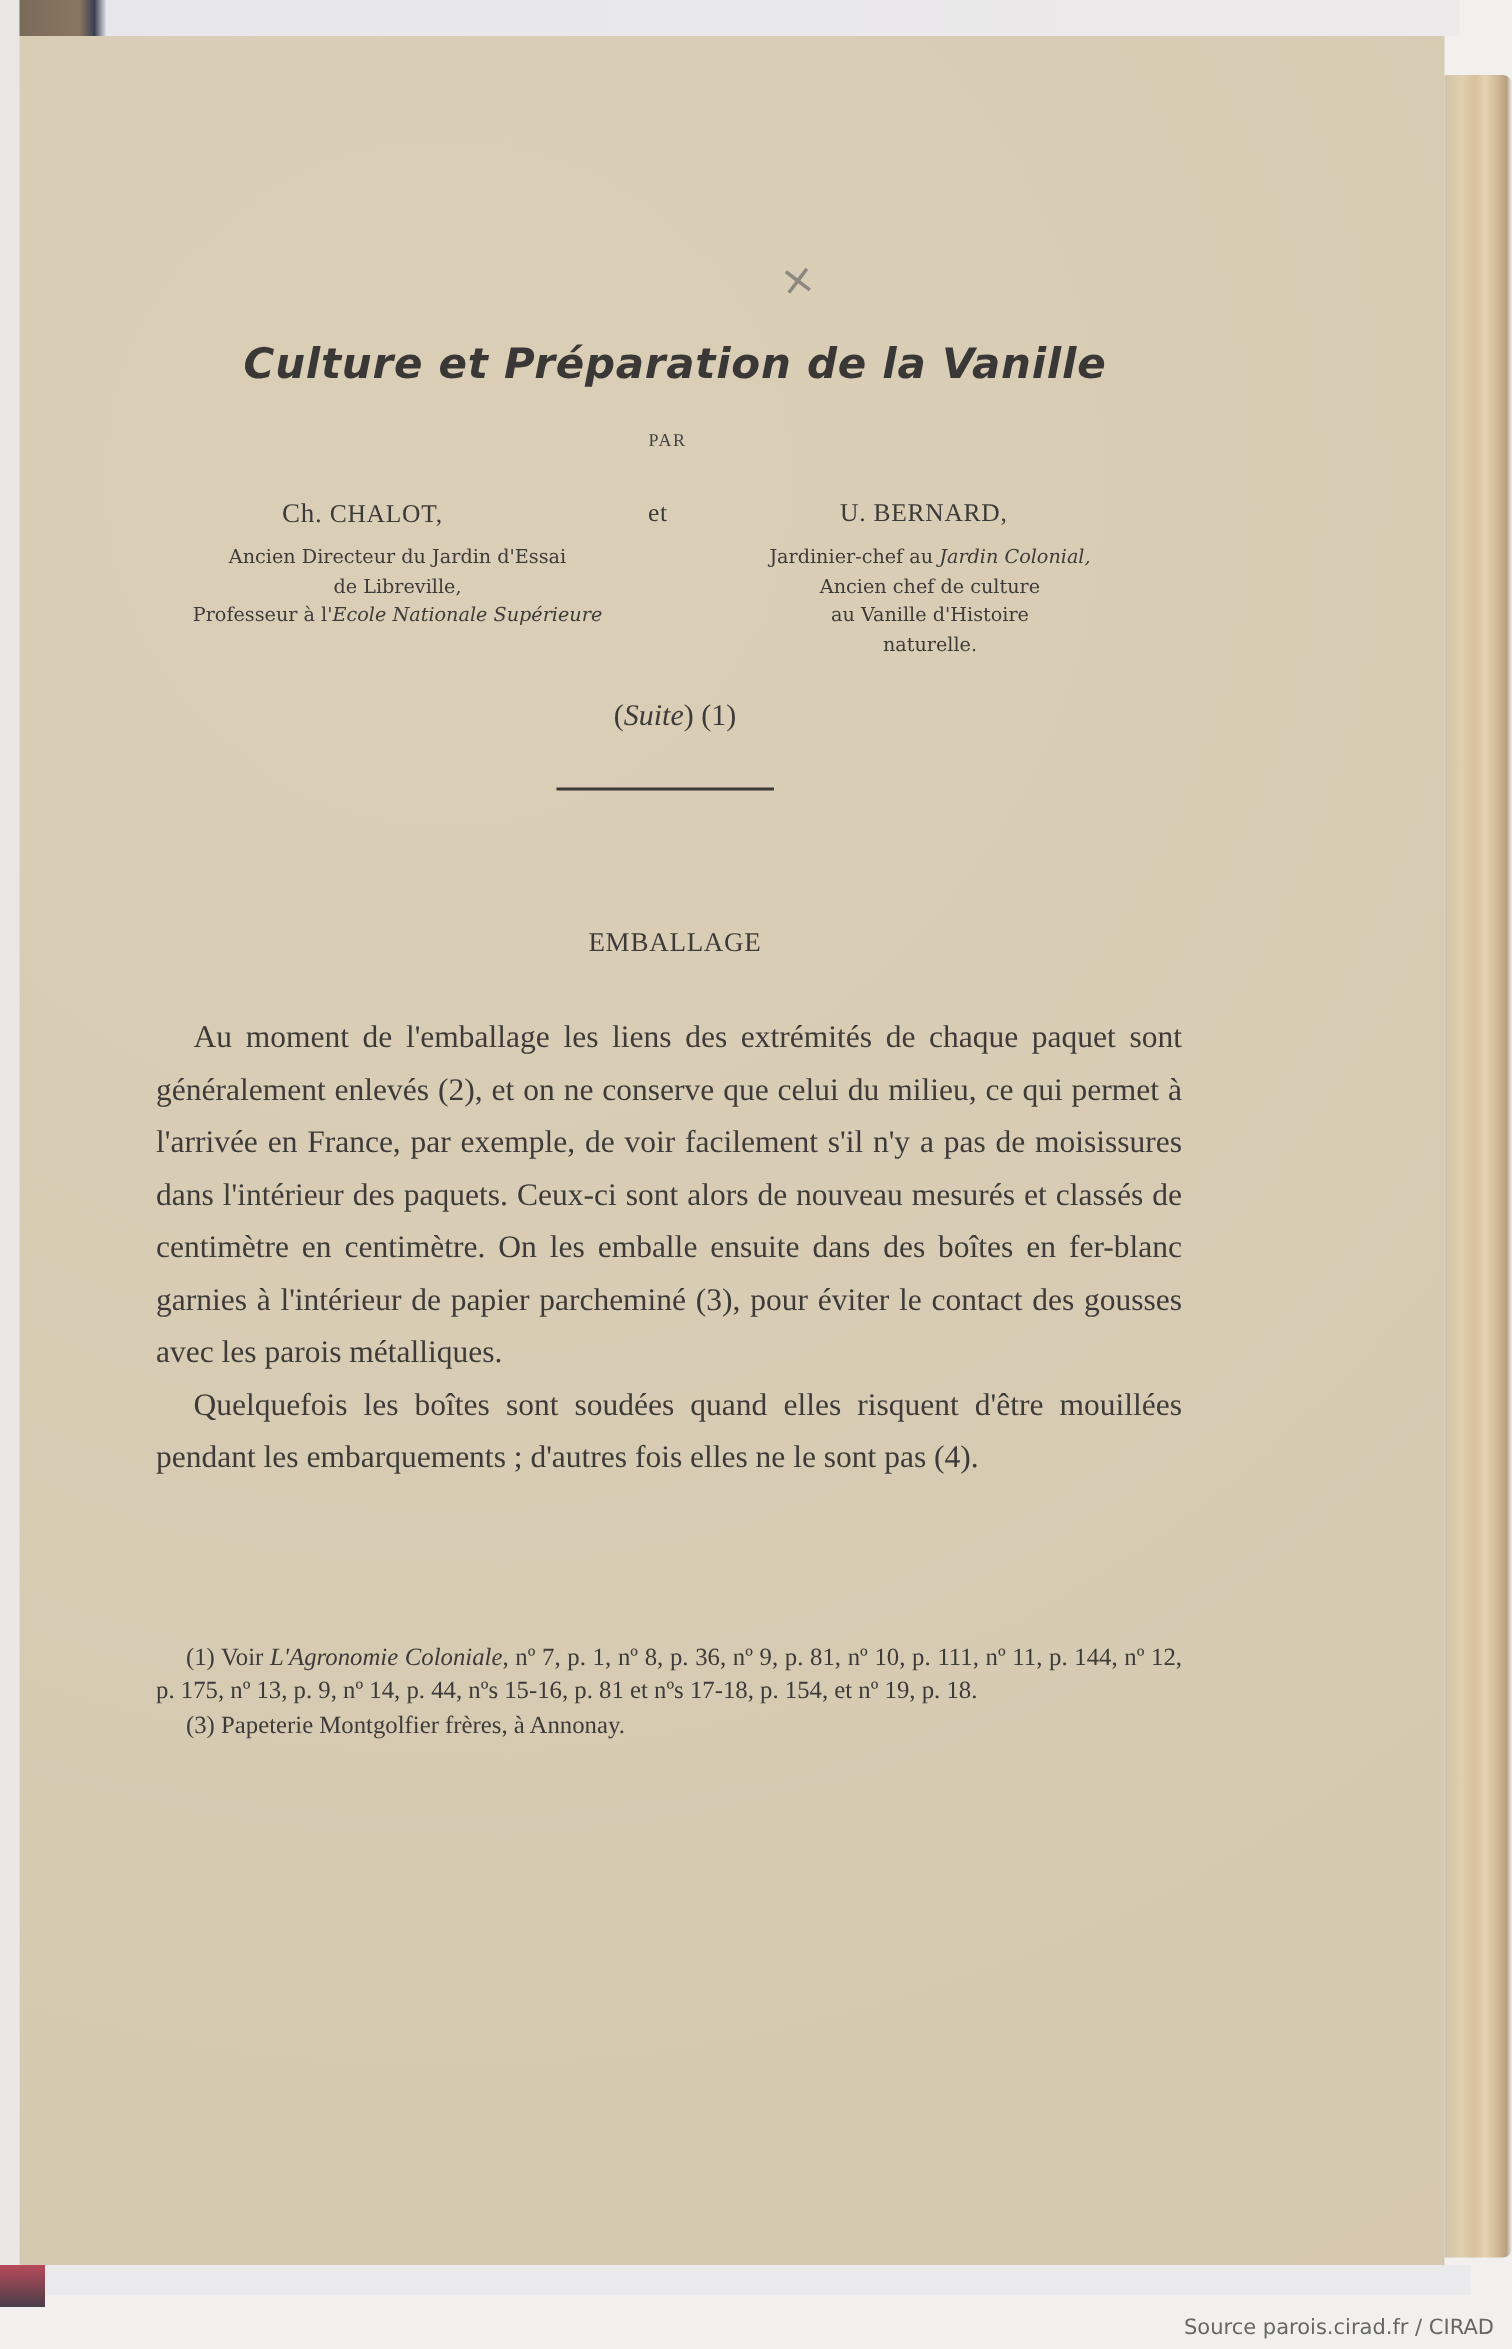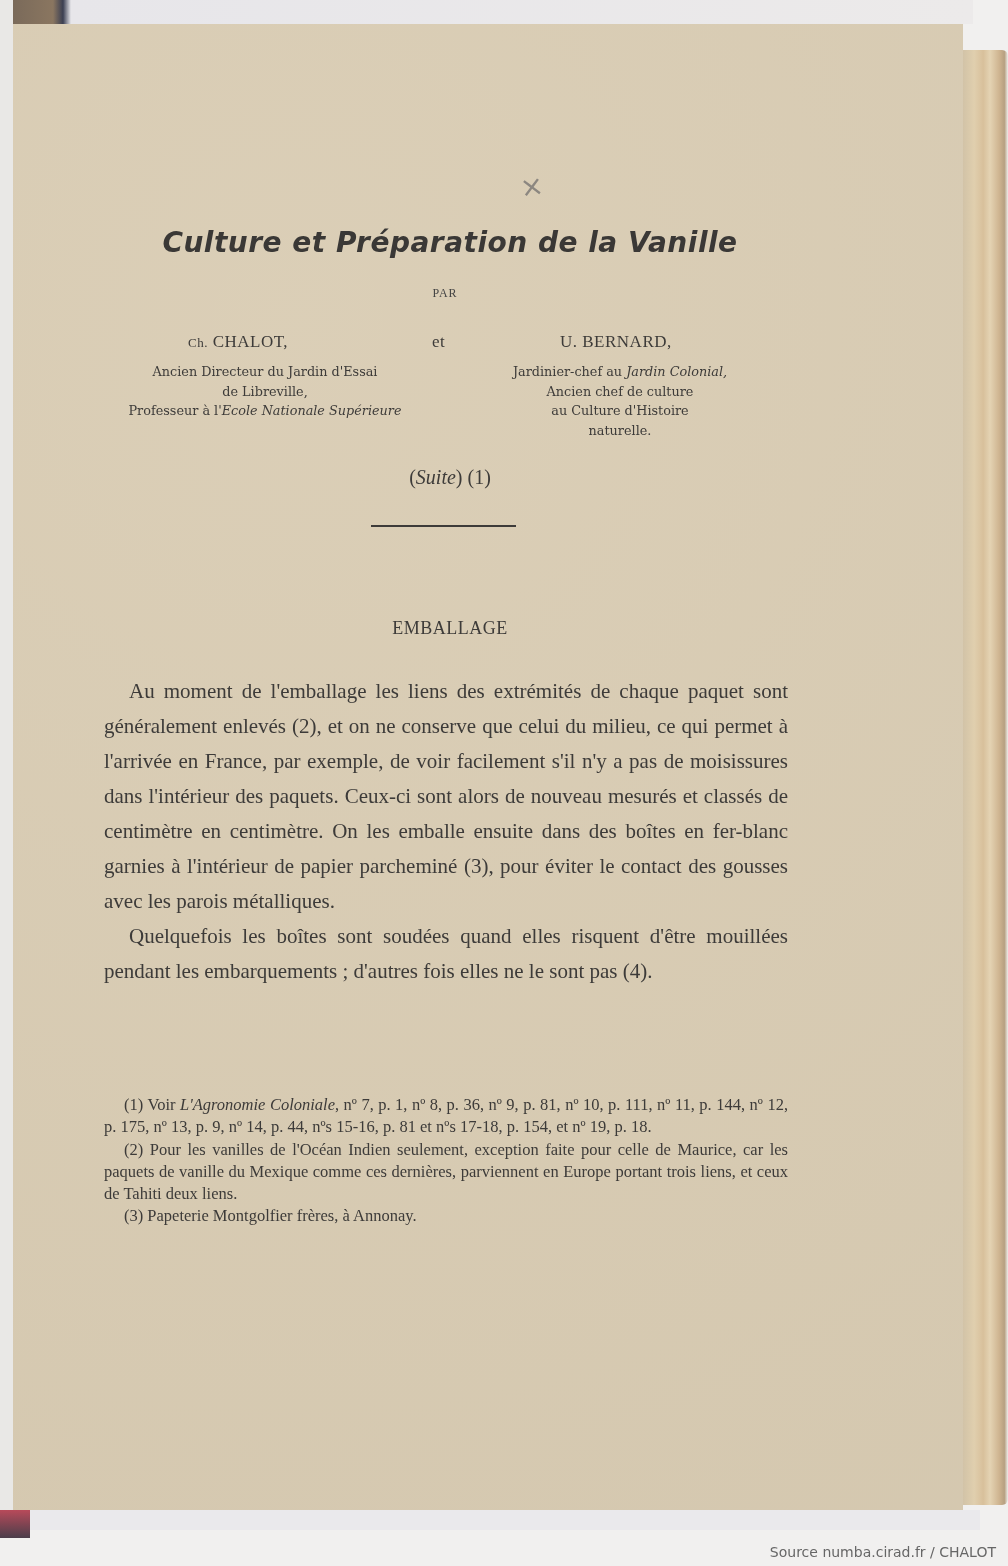--- a/index.html
+++ b/index.html
@@ -33,21 +33,21 @@
       font-family: "DejaVu Sans", sans-serif; font-weight: bold; font-style: italic;
       font-size: 28px; color: #3a3836; letter-spacing: 0.5px; margin-top: 16px;
     }
     .par { position: absolute; left: 400px; top: 286px; width: 90px; text-align: center;
       font-size: 12px; letter-spacing: 1px; color: #444; }
 
     .author-name { position: absolute; font-size: 17px; color: #3d3b39; letter-spacing: 0.5px; }
     .author-name.a1 { left: 188px; top: 332px; }
     .author-name.et { left: 432px; top: 332px; }
     .author-name.a2 { left: 560px; top: 332px; }
-    .smallcap { font-size: 13px; margin-top: 42px; }
+    .smallcap { font-size: 18px; margin-top: 42px; }
     .affil { position: absolute; text-align: center; font-size: 14px; line-height: 19.5px; color: #3d3b39;
       font-family: "DejaVu Serif", serif; font-size: 12.8px; }
     .affil.a1 { left: 100px; top: 362px; width: 330px; }
     .affil.a2 { left: 480px; top: 362px; width: 280px; }
     .affil i { font-style: italic; }
 
     .suite { position: absolute; left: 350px; top: 466px; width: 200px; text-align: center; font-size: 20px; color: #3d3b39; }
     .suite i { font-style: italic; }
     .rule { position: absolute; left: 371px; top: 525px; width: 145px; height: 1.5px; background: #3d3b39; }
 
@@ -97,33 +97,32 @@
 
 <div class="affil a1">
   <div>Ancien Directeur du Jardin d'Essai</div>
   <div>de Libreville,</div>
   <div><span>Professeur à l'</span><i>Ecole Nationale Supérieure</i></div>
 </div>
 
 <div class="affil a2">
   <div><span>Jardinier-chef au </span><i>Jardin Colonial,</i></div>
   <div>Ancien chef de culture</div>
-  <div>au Culture d'Histoire</div>
+  <div>au Vanille d'Histoire</div>
   <div>naturelle.</div>
 </div>
 
 <div class="suite">(<i>Suite</i>) <span>(1)</span></div>
 <div class="rule"></div>
 
 <div class="section-heading">EMBALLAGE</div>
 
 <div class="body-text">
   <p>Au moment de l'emballage les liens des extrémités de chaque paquet sont généralement enlevés (2), et on ne conserve que celui du milieu, ce qui permet à l'arrivée en France, par exemple, de voir facilement s'il n'y a pas de moisissures dans l'intérieur des paquets. Ceux-ci sont alors de nouveau mesurés et classés de centimètre en centimètre. On les emballe ensuite dans des boîtes en fer-blanc garnies à l'intérieur de papier parcheminé (3), pour éviter le contact des gousses avec les parois métalliques.</p>
   <p>Quelquefois les boîtes sont soudées quand elles risquent d'être mouillées pendant les embarquements ; d'autres fois elles ne le sont pas (4).</p>
 </div>
 
 <div class="footnotes">
   <p><span>(1) Voir </span><i>L'Agronomie Coloniale</i><span>, nº 7, p. 1, nº 8, p. 36, nº 9, p. 81, nº 10, p. 111, nº 11, p. 144, nº 12, p. 175, nº 13, p. 9, nº 14, p. 44, nºs 15-16, p. 81 et nºs 17-18, p. 154, et nº 19, p. 18.</span></p>
-  <p>(2) Pour les vanilles de l'Océan Indien seulement, exception faite pour celle de Maurice, car les paquets de vanille du Mexique comme ces dernières, parviennent en Europe portant trois liens, et ceux de Tahiti deux liens.</p>
   <p>(3) Papeterie Montgolfier frères, à Annonay.</p>
 </div>
 
-<div class="source">Source numba.cirad.fr / CHALOT</div>
+<div class="source">Source parois.cirad.fr / CIRAD</div>
 
 </body></html>

